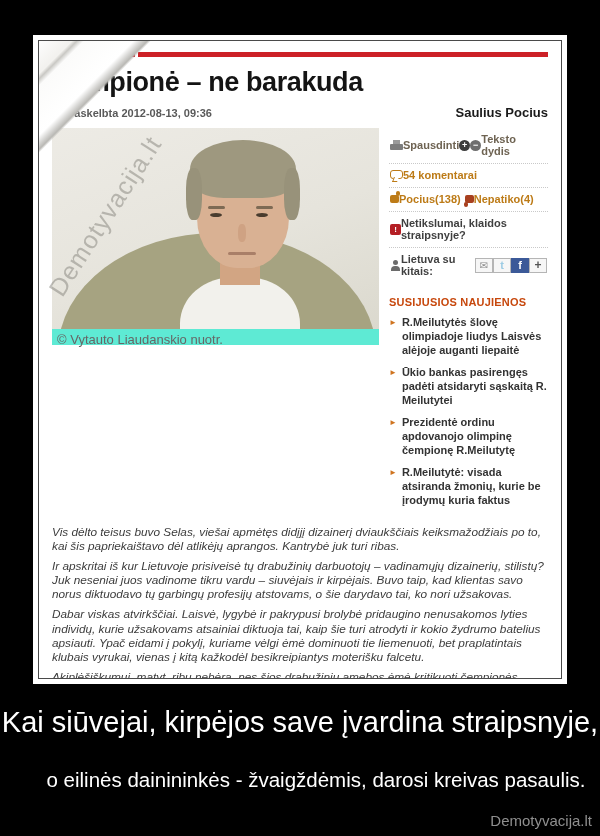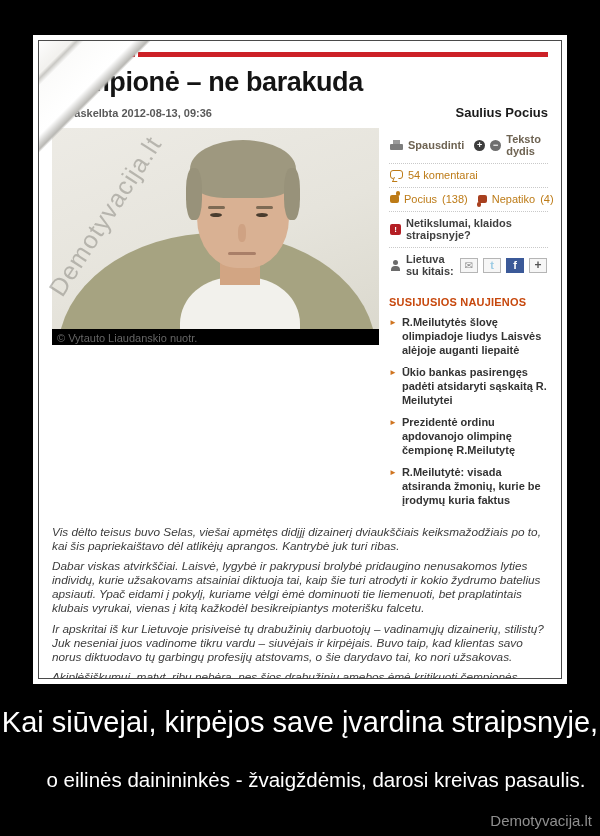--- a/index.html
+++ b/index.html
@@ -61,27 +61,27 @@
   .ph-head { position:absolute; left:145px; top:26px; width:92px; height:114px;
     background:#d9b193; border-radius:47% 47% 44% 44%; }
   .ph-hair { position:absolute; left:138px; top:12px; width:106px; height:58px;
     background:#9e987f; border-radius:55% 55% 35% 35%; }
   .ph-hair::before { content:""; position:absolute; left:-4px; top:28px; width:16px; height:52px; background:#98927a; border-radius:40%; }
   .ph-hair::after  { content:""; position:absolute; right:-4px; top:28px; width:16px; height:52px; background:#98927a; border-radius:40%; }
   .ph-brow { position:absolute; width:17px; height:3px; background:#7d6a54; top:78px; border-radius:2px; }
   .ph-eye  { position:absolute; width:12px; height:4px; background:#493c2e; top:85px; border-radius:50%; }
   .ph-nose { position:absolute; left:186px; top:96px; width:8px; height:18px; background:#cfa283; border-radius:40%; }
   .ph-mouth{ position:absolute; left:176px; top:124px; width:28px; height:3px; background:#a97f68; border-radius:2px; }
-  .photo-credit { height:16px; background:#000000; font-size:11px; color:#666; padding:3px 5px 0; }
+  .photo-credit { height:16px; background:#5eead4; font-size:13px; color:#666; padding:3px 5px 0; }
 
   
   .sidebar { flex:1; font-size:11px; min-width:0; }
-  .sb-row { display:flex; align-items:center; gap:5px; padding:5px 1px 6px; border-bottom:1px dotted #c9c9c9; }
+  .sb-row { display:flex; align-items:center; padding:5px 1px 6px; border-bottom:1px dotted #c9c9c9; }
   .sb-link { color:#6e6352; font-weight:bold; }
-  .orange { color:#bd7b17; font-weight:normal; }
+  .orange { color:#bd7b17; font-weight:bold; }
   .dark { color:#3f3f3f; font-weight:bold; }
   .spacer { flex:1; }
 
   .printer-icon { width:13px; height:11px; position:relative; display:inline-block; flex:none; }
   .printer-icon::before { content:""; position:absolute; left:3px; top:0; width:7px; height:4px; background:#9a9a9a; }
   .printer-icon::after  { content:""; position:absolute; left:0; top:4px; width:13px; height:6px; background:#7d7d7d; border-radius:1px; }
   .circle-btn { width:11px; height:11px; border-radius:50%; color:#fff; font-size:9px; line-height:11px; text-align:center; display:inline-block; font-weight:bold; flex:none; }
   .c-plus { background:#3d3d3d; }
   .c-minus { background:#6e6e6e; }
 
@@ -217,22 +217,22 @@
           <div class="rel-item">
             <span class="rel-arrow">►</span>
             <span class="rel-text">R.Meilutytė: visada atsiranda žmonių, kurie be įrodymų kuria faktus</span>
           </div>
         </div>
       </div>
     </div>
 
     <div class="body-text">
       <p>Vis dėlto teisus buvo Selas, viešai apmėtęs didįjį dizainerį dviaukščiais keiksmažodžiais po to, kai šis papriekaištavo dėl atlikėjų aprangos. Kantrybė juk turi ribas.</p>
+      <p>Ir apskritai iš kur Lietuvoje prisiveisė tų drabužinių darbuotojų – vadinamųjų dizainerių, stilistų? Juk neseniai juos vadinome tikru vardu – siuvėjais ir kirpėjais. Buvo taip, kad klientas savo norus diktuodavo tų garbingų profesijų atstovams, o šie darydavo tai, ko nori užsakovas.</p>
       <p>Dabar viskas atvirkščiai. Laisvė, lygybė ir pakrypusi brolybė pridaugino nenusakomos lyties individų, kurie užsakovams atsainiai diktuoja tai, kaip šie turi atrodyti ir kokio žydrumo batelius apsiauti. Ypač eidami į pokylį, kuriame vėlgi ėmė dominuoti tie liemenuoti, bet praplatintais klubais vyrukai, vienas į kitą kažkodėl besikreipiantys moterišku falcetu.</p>
-      <p>Ir apskritai iš kur Lietuvoje prisiveisė tų drabužinių darbuotojų – vadinamųjų dizainerių, stilistų? Juk neseniai juos vadinome tikru vardu – siuvėjais ir kirpėjais. Buvo taip, kad klientas savo norus diktuodavo tų garbingų profesijų atstovams, o šie darydavo tai, ko nori užsakovas.</p>
       <p>Akiplėšiškumui, matyt, ribų nebėra, nes šios drabužinių amebos ėmė kritikuoti čempionės Rūtos Meilutytės aprangą. Tarsi drabužiai būtų svarbesni už jos auksinį pasiekimą, kuriuo šiandien didžiuojasi visa Lietuva.</p>
 
     </div>
 
     <div class="curl"></div>
     <div class="corner-mark">Demotyvacija.lt</div>
   </div>
 </div>
 
 <div class="caption1">Kai siūvejai, kirpėjos save įvardina straipsnyje,</div>

